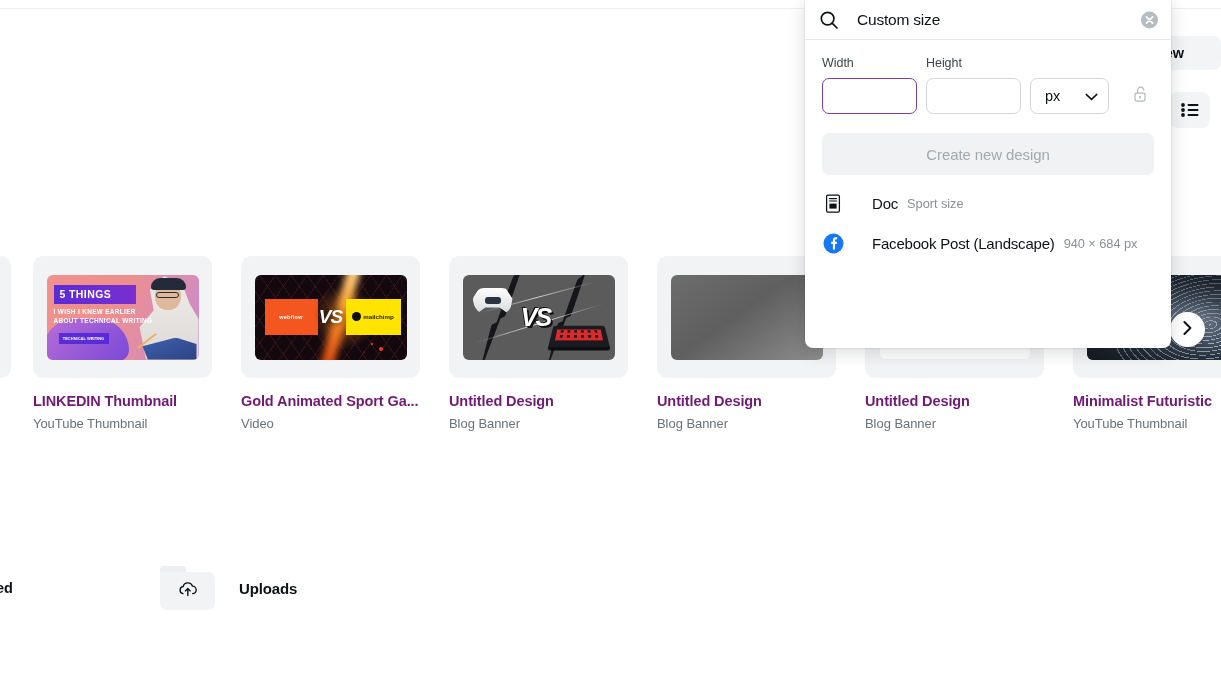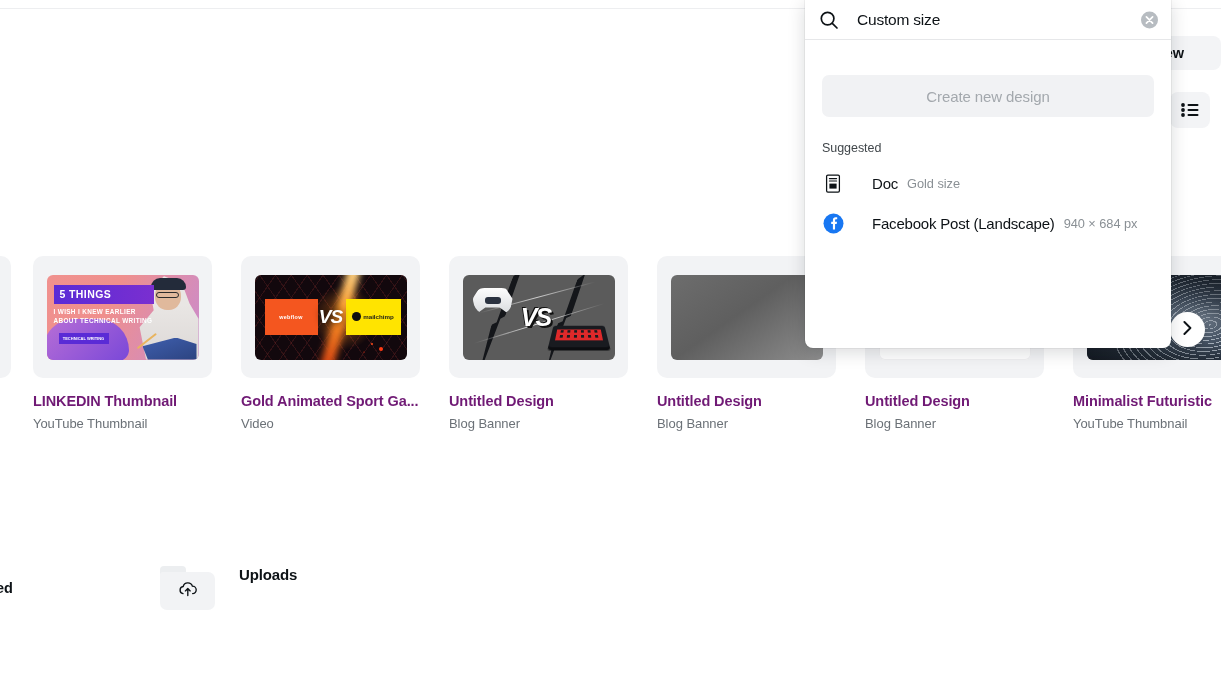--- a/index.html
+++ b/index.html
@@ -47,21 +47,21 @@
   .card-sub {
     margin-top:7px; font-size:13px; color:#6b7177; letter-spacing:-.05px;
     white-space:nowrap;
   }
   .inner-img { border-radius:6px; overflow:hidden; display:block; }
 
   
   .art-linkedin { width:152px; height:85px; position:relative;
     background:linear-gradient(115deg,#f0918e 0%,#ef8f8d 40%,#c88bd0 100%); }
   .art-linkedin .badge {
-    position:absolute; left:7px; top:10px; width:100px; height:19px;
+    position:absolute; left:7px; top:10px; width:82px; height:19px;
     background:linear-gradient(90deg,#5a2bd6,#7a2fd0);
     display:flex; align-items:center; padding-left:6px;
     color:#fff; font-size:10.5px; font-weight:800; letter-spacing:.4px;
   }
   .art-linkedin .ln2 {
     position:absolute; left:7px; top:32px; color:#fff; font-size:6.4px;
     font-weight:800; letter-spacing:.35px; line-height:9px; width:104px;
   }
   .art-linkedin .blob {
     position:absolute; left:-4px; top:44px; width:86px; height:42px;
@@ -212,21 +212,21 @@
     position:absolute; left:1170px; top:312px; width:35px; height:35px;
     border-radius:50%; background:#ffffff; box-shadow:0 2px 7px rgba(0,0,0,.22);
     display:flex; align-items:center; justify-content:center;
   }
 
   
   .bot-partial {
     position:absolute; left:-4px; top:580px; font-size:14.5px;
     font-weight:600; color:#0d1216;
   }
-  .uploads-item { position:absolute; left:160px; top:566px; display:flex; }
+  .uploads-item { position:absolute; left:160px; top:566px; display:flex; align-items:center; }
   .folder {
     position:relative; width:55px; height:44px;
   }
   .folder .tab-top {
     position:absolute; left:0; top:0; width:26px; height:8px;
     background:#eceef0; border-radius:4px 4px 0 0;
   }
   .folder .body {
     position:absolute; left:0; top:6px; width:55px; height:38px;
     background:#f2f3f5; border-radius:3px 7px 7px 7px;
@@ -451,40 +451,64 @@
       <span class="search-text">Custom size</span>
       <span class="clear-btn">
         <svg width="9" height="9" viewBox="0 0 9 9">
           <path d="M1.4 1.4 L7.6 7.6 M7.6 1.4 L1.4 7.6" stroke="#ffffff" stroke-width="1.7" stroke-linecap="round"></path>
         </svg>
       </span>
     </div>
 
     <div class="panel-body">
 
-
+      <div class="field-labels">
+        <span class="lbl-w">Width</span>
+        <span>Height</span>
+      </div>
+
+      <div class="dim-row">
+        <input class="dim-input" type="text" placeholder="" style="">
+        <input class="dim-input plain" type="text" placeholder="" style="">
+        <div class="unit-select">
+          <span class="u-text">px</span>
+          <span>
+            <svg width="13" height="8" viewBox="0 0 13 8">
+                <path d="M1.2 1.4 L6.5 6.4 L11.8 1.4" fill="none" stroke="#0d1216" stroke-width="1.5" stroke-linecap="round" stroke-linejoin="round"></path>
+              </svg>
+          </span>
+        </div>
+        <div class="lock-btn">
+          <span>
+            <svg width="16" height="18" viewBox="0 0 16 18">
+              <rect x="3" y="8" width="10" height="8" rx="1.4" fill="none" stroke="#b5b9bd" stroke-width="1.25"></rect>
+              <path d="M5.6 8 V5.3 A3.1 3.1 0 0 1 11.8 5.1" fill="none" stroke="#b5b9bd" stroke-width="1.25" stroke-linecap="round"></path>
+              <rect x="7.1" y="11" width="1.8" height="2.6" rx=".8" fill="#b5b9bd"></rect>
+            </svg>
+          </span>
+        </div>
+      </div>
 
       <div class="create-btn">
         <span>Create new design</span>
       </div>
 
-      <div class="suggested-label">Suggested</div>
 
       <div class="sugg-list">
 
         <div class="sugg-item">
           <span class="sugg-icon">
             <svg width="16" height="19" viewBox="0 0 16 19">
               <rect x="1.6" y="1" width="12.8" height="17" rx="1.3" fill="none" stroke="#0d1216" stroke-width="1.25"></rect>
               <path d="M4.4 4.6 H11.6 M4.4 7 H11.6" stroke="#0d1216" stroke-width="1.1" stroke-linecap="round"></path>
               <rect x="4.4" y="9.6" width="7.2" height="5" fill="#0d1216"></rect>
             </svg>
           </span>
           <span class="sugg-name">Doc</span>
-          <span class="sugg-meta">Gold size</span>
+          <span class="sugg-meta">Sport size</span>
         </div>
 
 
         <div class="sugg-item">
           <span class="sugg-icon">
             <svg width="21" height="21" viewBox="0 0 21 21">
               <circle cx="10.5" cy="10.5" r="10" fill="#1877f2"></circle>
               <path d="M12.1 10.9h1.6l.3-2.2h-1.9V7.3c0-.64.2-1.07 1.1-1.07h1V4.3c-.2-.03-.85-.09-1.6-.09-1.6 0-2.7.97-2.7 2.76v1.73H8.2v2.2h1.7v5.6c.34.05.7.08 1.06.08s.73-.03 1.07-.08z" fill="#ffffff"></path>
             </svg>
           </span>

